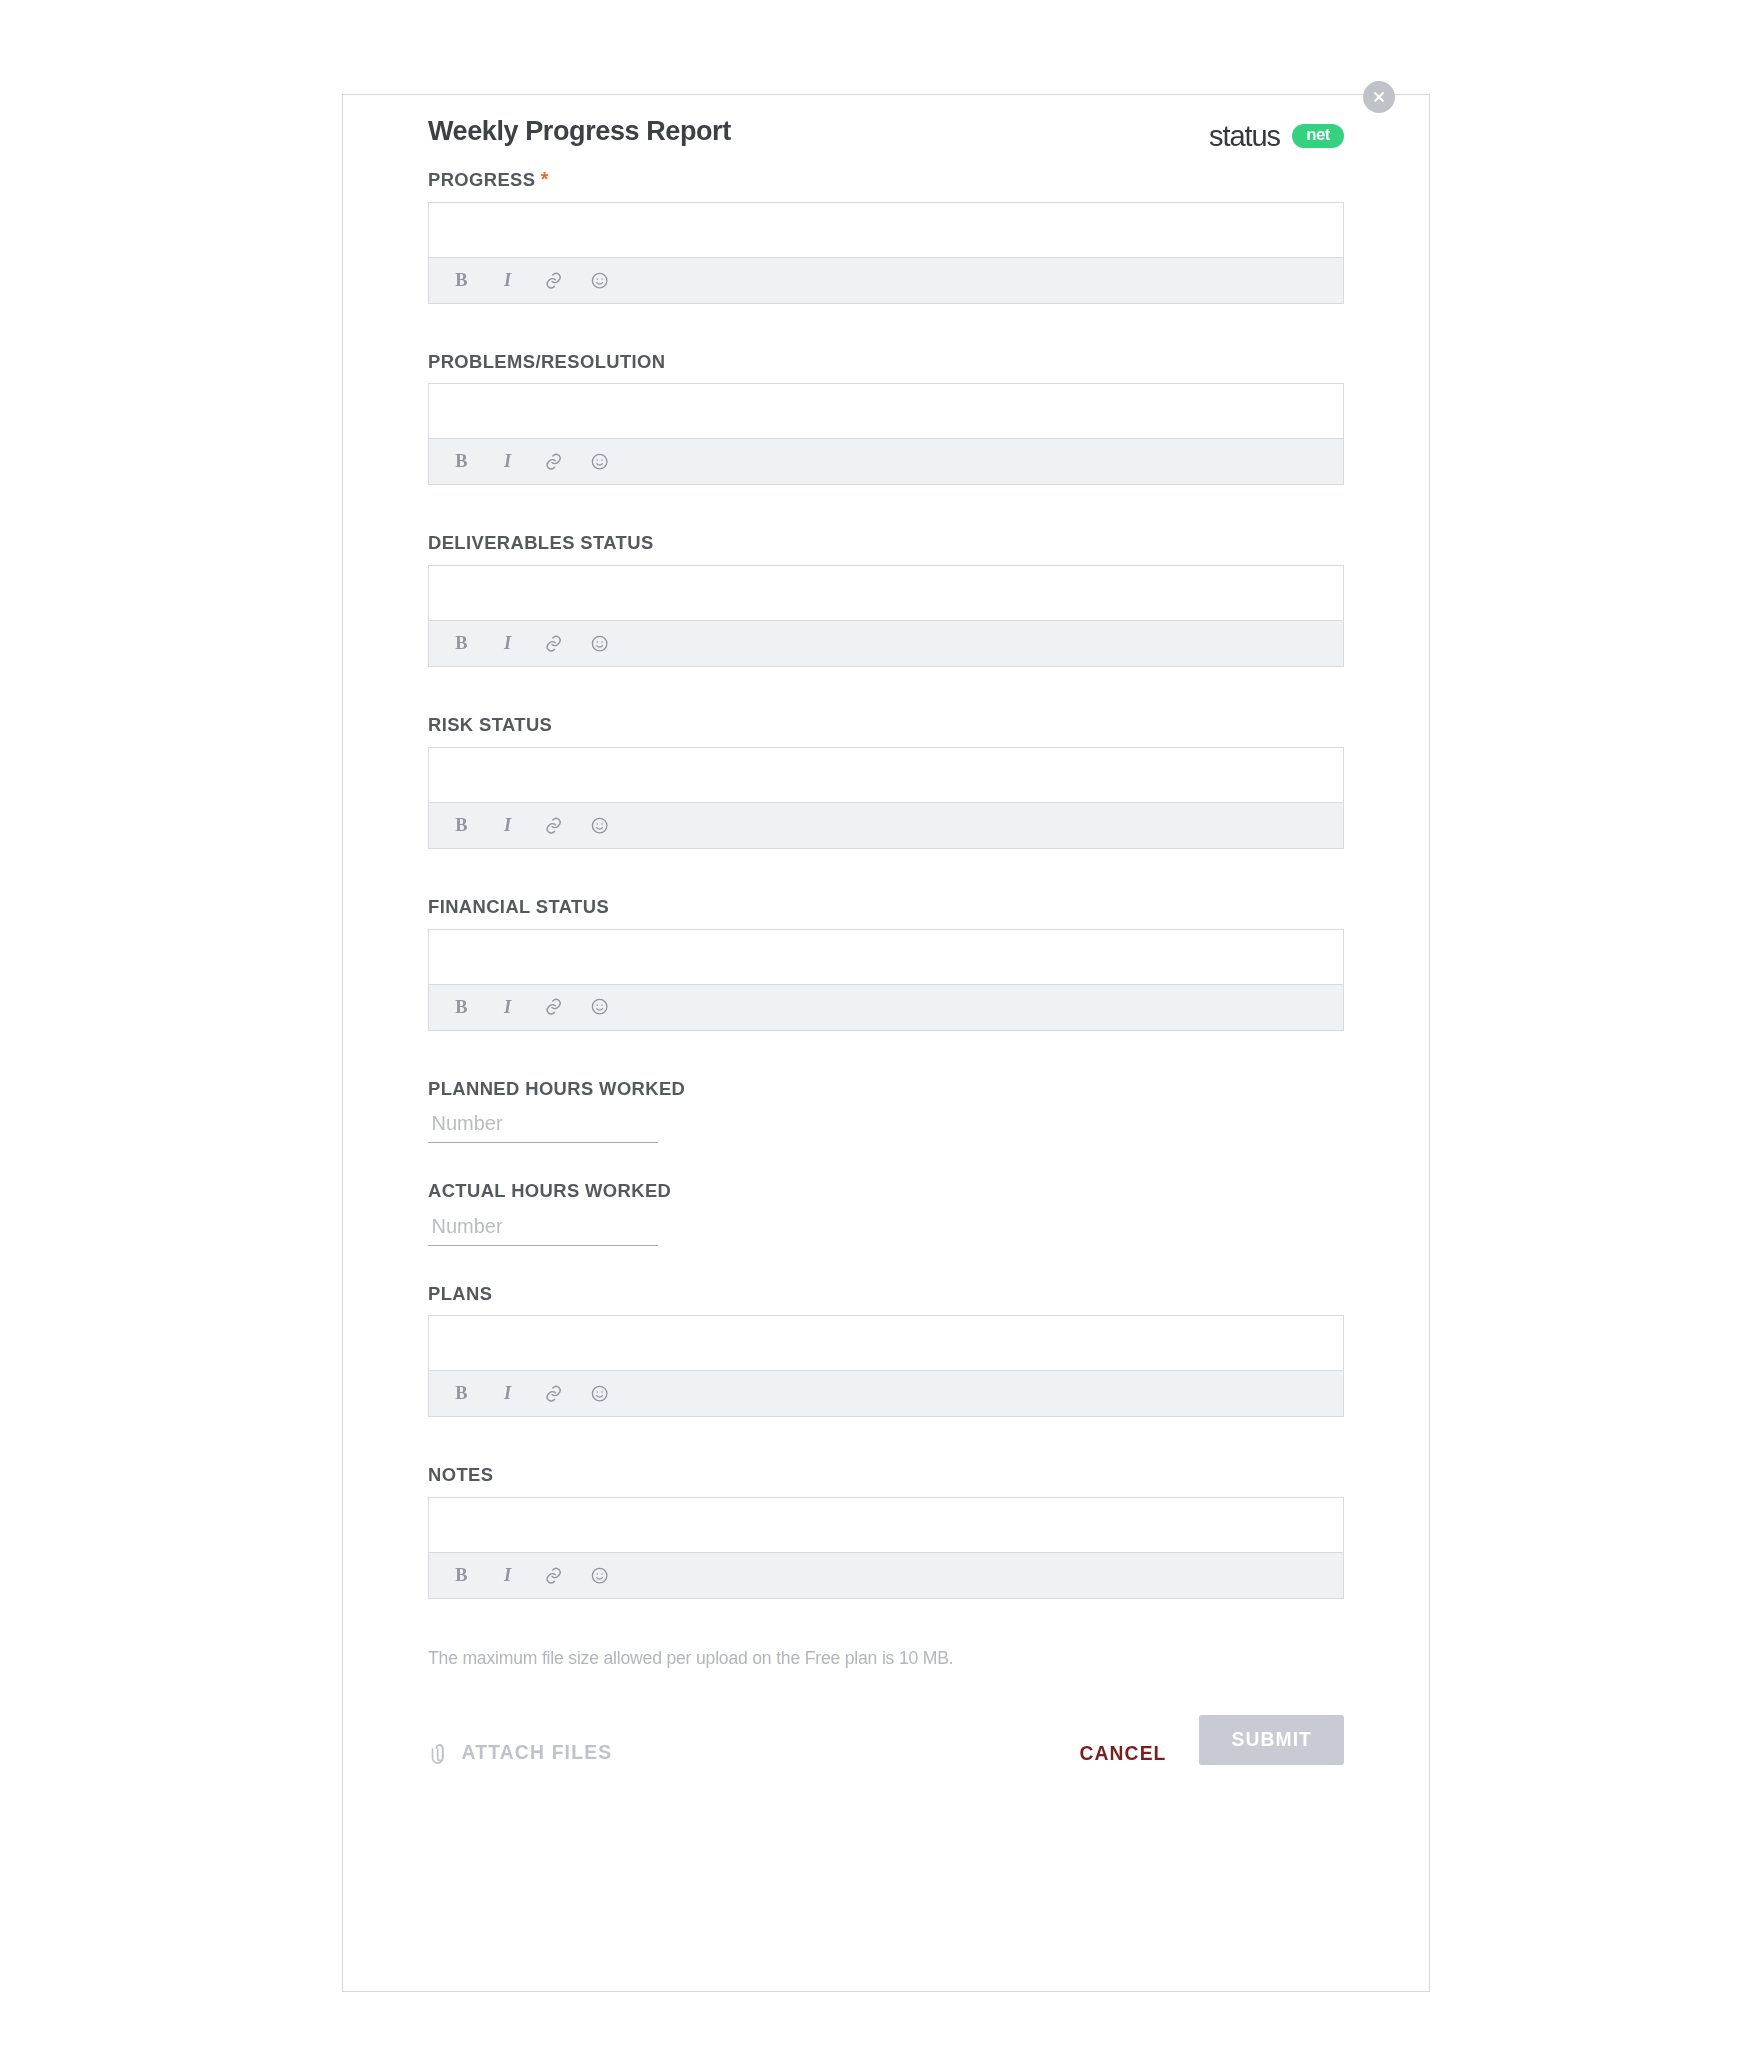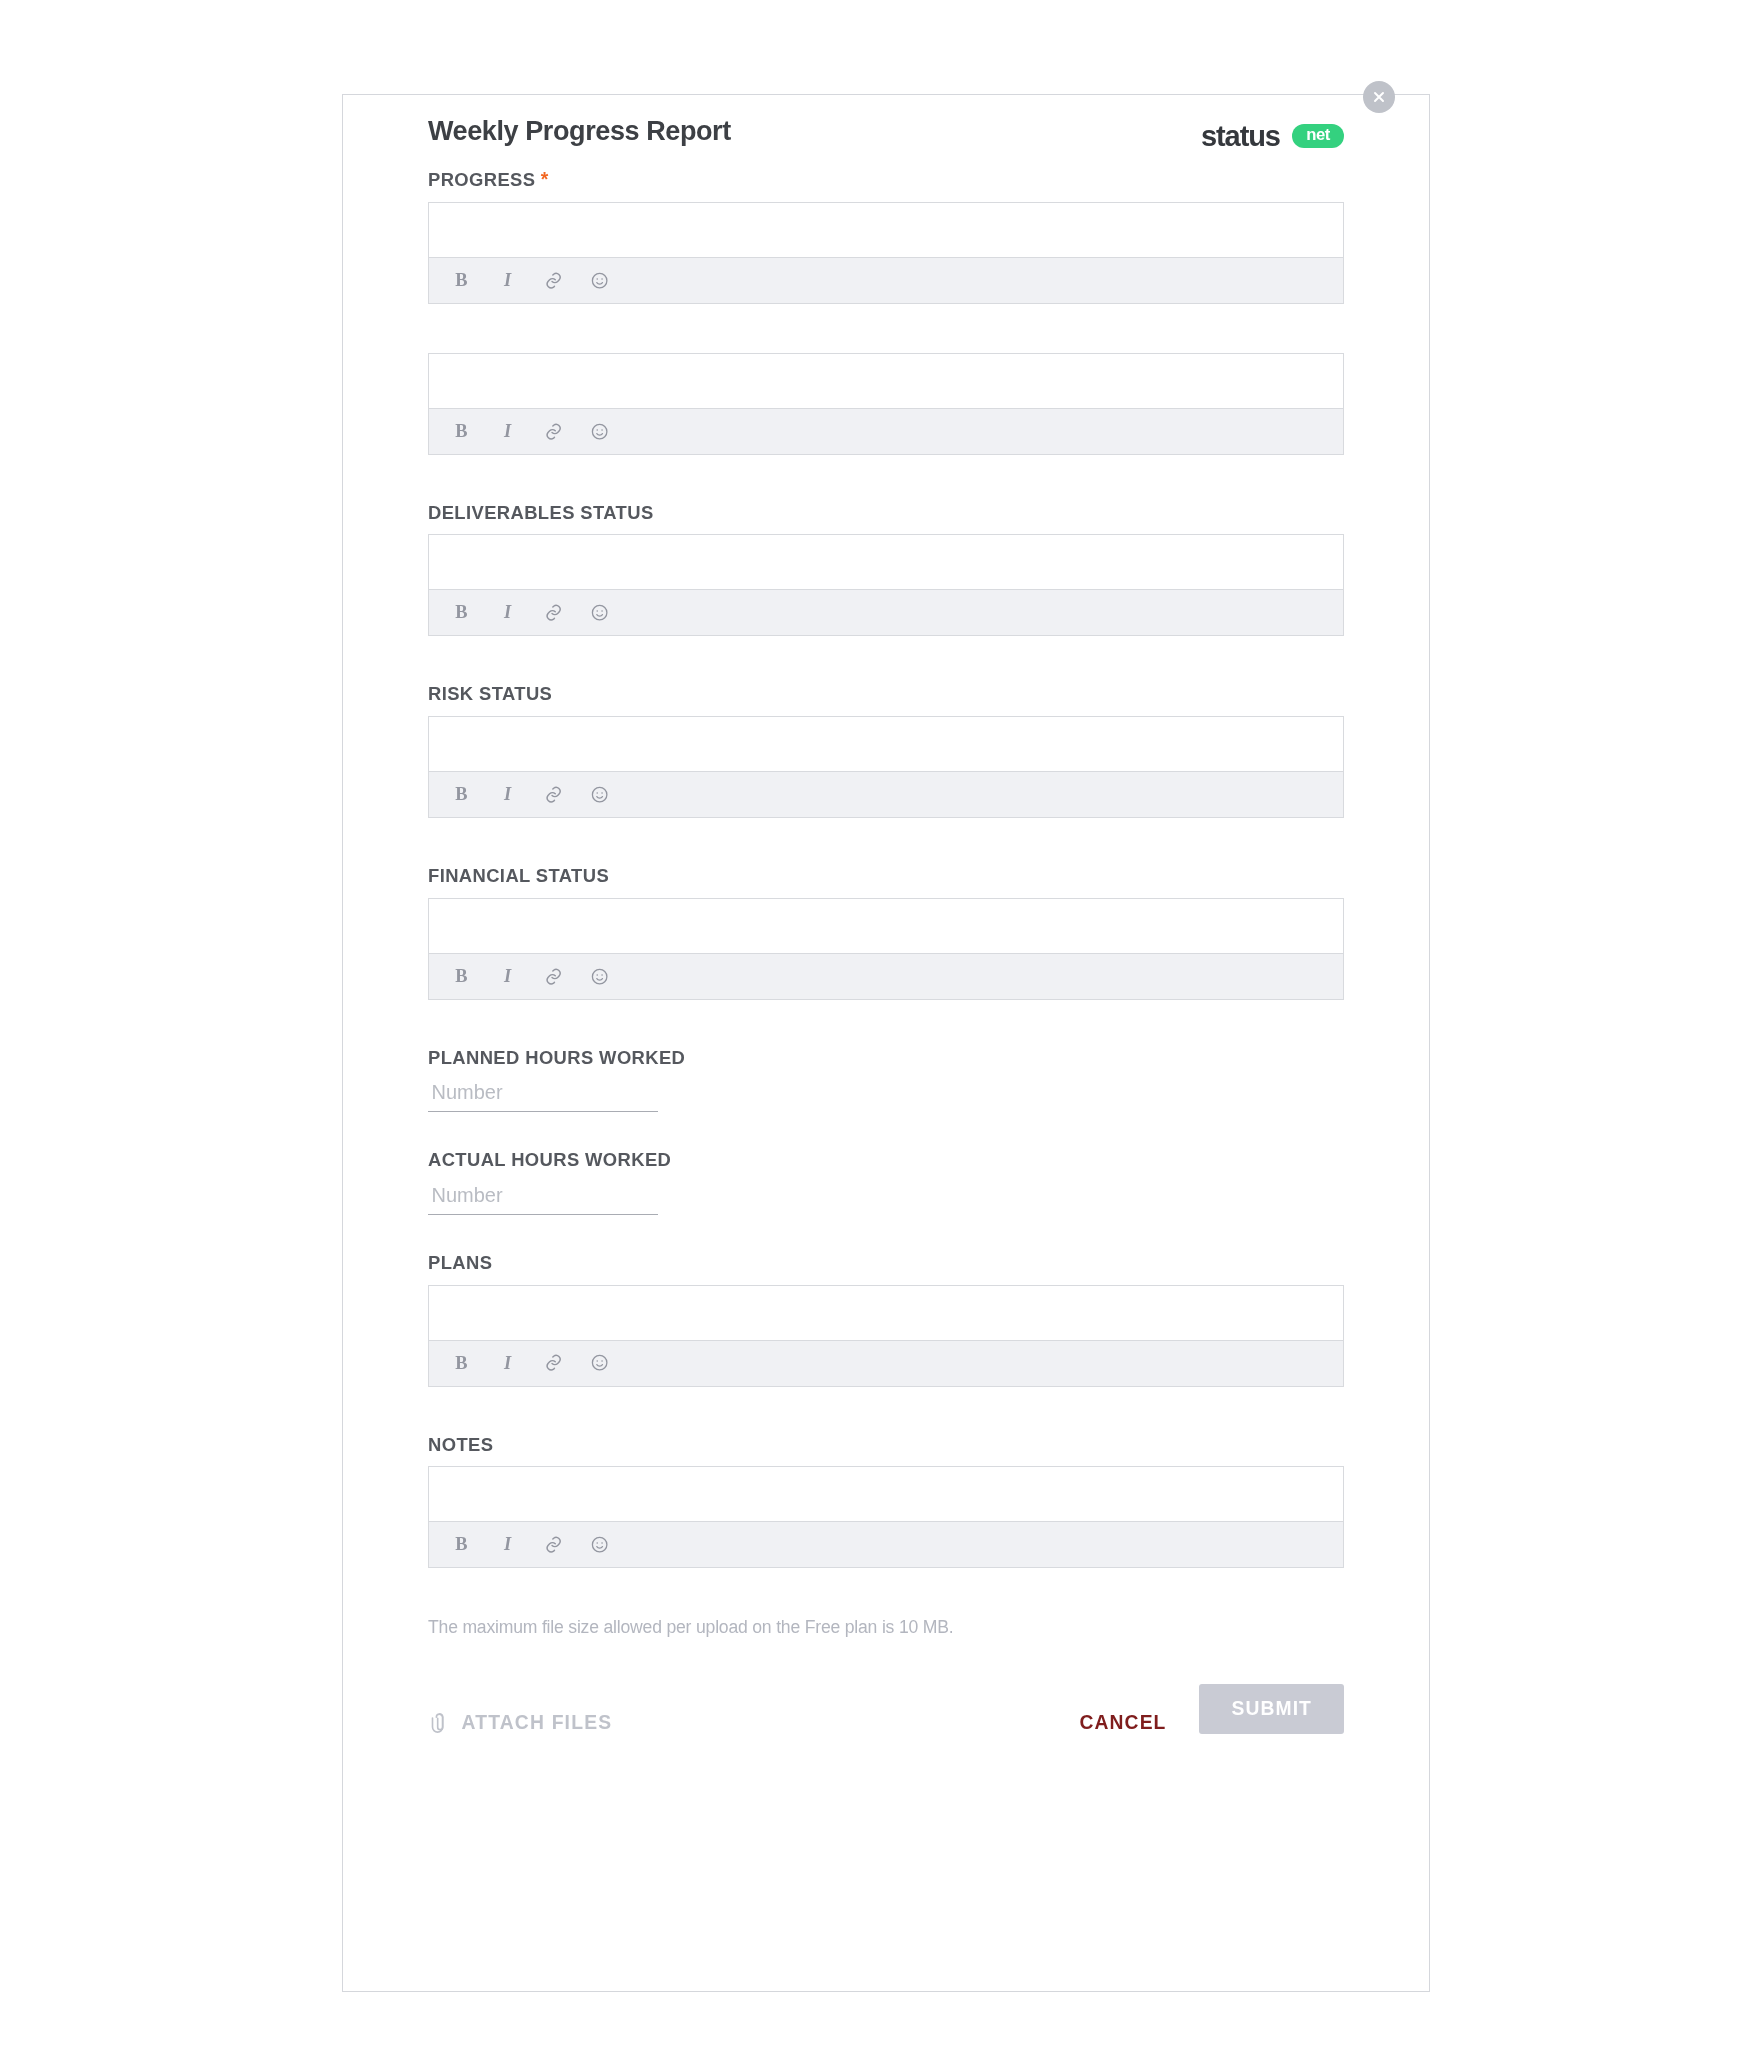--- a/index.html
+++ b/index.html
@@ -50,21 +50,21 @@
   .brand {
     position: absolute;
     right: 32px;
     top: 24.6px;
     display: flex;
     align-items: center;
     gap: 12.3px;
   }
   .brand-name {
     font-size: 29px;
-    font-weight: bold;
+    font-weight: normal;
     color: #35383d;
     letter-spacing: -1.1px;
   }
   .brand-pill {
     background: #34d17f;
     color: #ffffff;
     font-size: 16.7px;
     font-weight: bold;
     letter-spacing: -0.4px;
     border-radius: 12px;
@@ -282,20 +282,21 @@
                 <path d="M8.5 14.5a4.2 4.2 0 0 0 7 0" stroke-linecap="round"></path>
               </svg>
             </button>
           </div>
         </div>
       </div>
 
       <div class="field-gap"></div>
 
       <div class="field">
+        <label class="field-label">PROBLEMS/RESOLUTION</label>
         <div class="editor">
           <textarea class="editor-area" style=""></textarea>
           <div class="editor-toolbar">
             <button class="tool-btn tool-b">B</button>
             <button class="tool-btn tool-i">I</button>
             <button class="tool-btn">
               <svg width="19.3" height="19.3" viewBox="0 0 24 24" fill="none" stroke="#9396a0" stroke-width="1.8" stroke-linecap="round">
                 <path d="M10 13a5 5 0 0 0 7 0l2-2a5 5 0 0 0-7-7l-1 1"></path>
                 <path d="M14 11a5 5 0 0 0-7 0l-2 2a5 5 0 0 0 7 7l1-1"></path>
               </svg>

